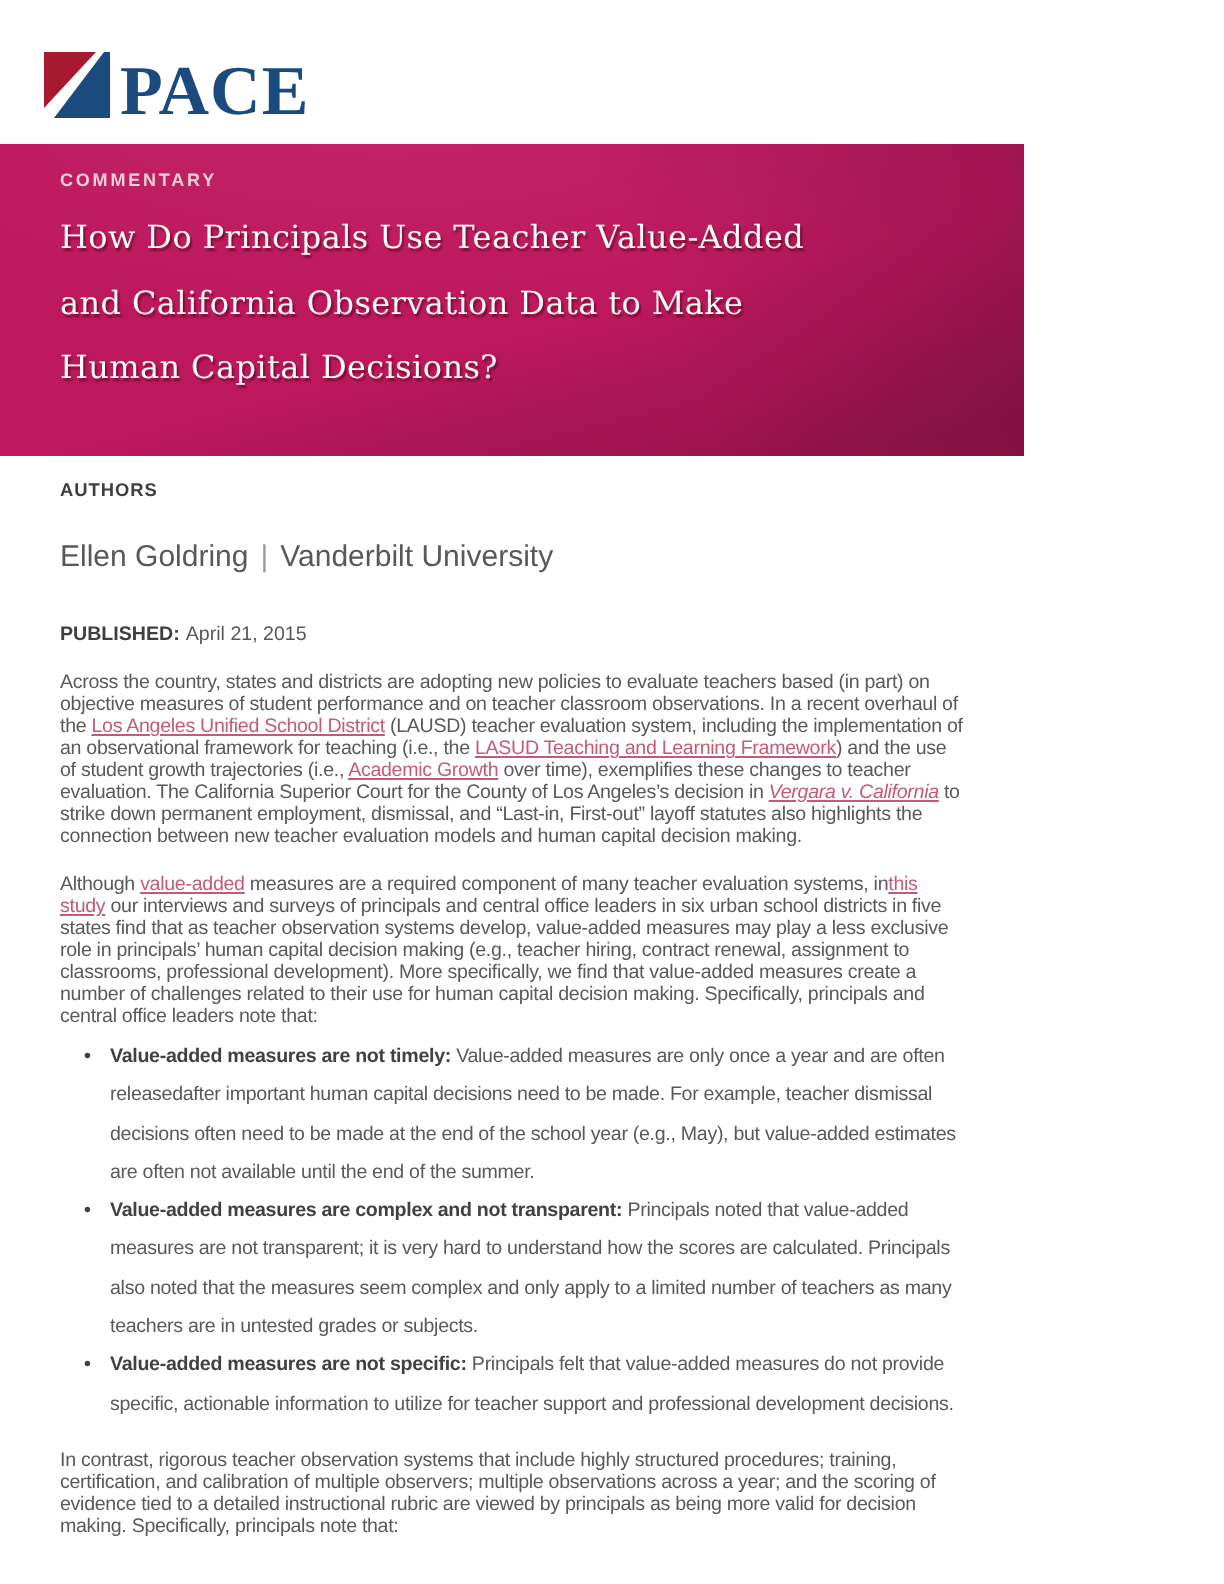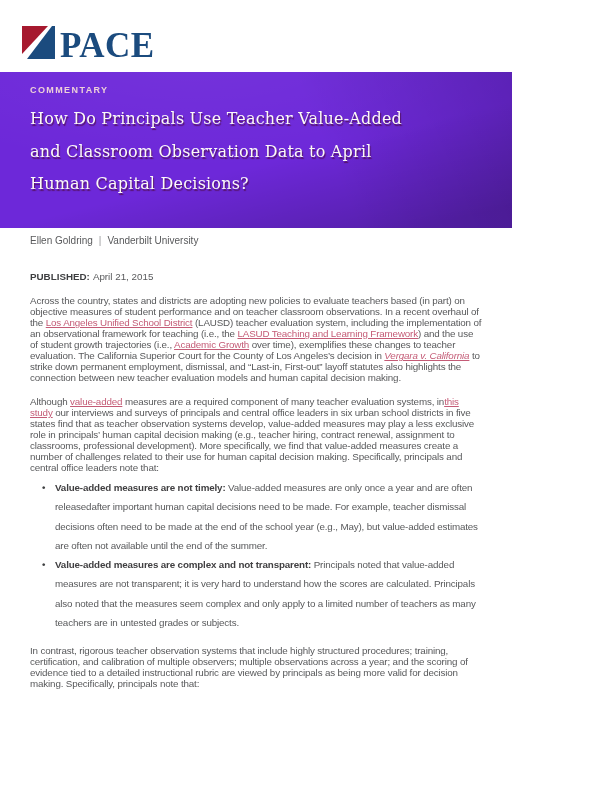--- a/index.html
+++ b/index.html
@@ -16,21 +16,21 @@
   .logo{position:absolute;left:22px;top:26px;display:flex;align-items:flex-end;}
   .logo-mark{width:33px;height:33px;display:block;}
   .logo-text{
     font-family:"Liberation Serif", serif;font-weight:bold;
     font-size:35px;line-height:27px;color:#1B4B7E;margin-left:5px;letter-spacing:0.5px;
   }
 
   
   .banner{
     height:156px;box-sizing:border-box;padding:13px 30px 0 30px;
-    background:#6d28d9;position:relative;overflow:hidden;
+    background:#be185d;position:relative;overflow:hidden;
   }
   .banner::before{
     content:"";position:absolute;inset:0;pointer-events:none;
     background:
       linear-gradient(166deg, rgba(255,255,255,0.0) 55%, rgba(0,0,0,0.22) 92%),
       linear-gradient(247deg, rgba(0,0,0,0.16) 0%, rgba(0,0,0,0.0) 38%),
       radial-gradient(120% 130% at 38% -10%, rgba(255,255,255,0.05), rgba(255,255,255,0) 55%);
   }
   .kicker{
     position:relative;color:#EDD0D8;font-size:9px;font-weight:bold;
@@ -42,21 +42,21 @@
     font-size:16px;line-height:32.5px;letter-spacing:0.2px;
     text-shadow:1px 1.5px 1px rgba(70,0,18,0.55);
   }
   .title-line{white-space:nowrap;}
 
   
   .content{padding:0 30px;color:#58595B;}
   .authors-label{
     margin-top:12px;font-size:9.2px;font-weight:bold;color:#3E3F41;letter-spacing:0.5px;
   }
-  .author-line{margin-top:7px;font-size:10px;color:#58595B;}
+  .author-line{margin-top:20px;font-size:15px;color:#58595B;}
   .sep{color:#9B9B9D;margin:0 6px;}
   .published-line{margin-top:25px;font-size:9.8px;color:#58595B;}
   .published-label{font-weight:bold;color:#3E3F41;margin-right:3px;}
 
   .para{
     margin:13px 0 0 0;font-size:9.8px;line-height:11px;
     letter-spacing:-0.15px;color:#58595B;text-align:left;
   }
   .bullets{margin:5px 0 0 0;padding:0 0 0 12px;list-style:none;}
   .bullets li{
@@ -87,40 +87,42 @@
         <polygon points="30,0 33,0 33,33 5,33" fill="#1B4B7E"></polygon>
       </svg>
       <span class="logo-text">PACE</span>
     </div>
   </header>
 
   <section class="banner">
     <div class="kicker">COMMENTARY</div>
     <h1 class="title">
       <div class="title-line">How Do Principals Use Teacher Value-Added</div>
-      <div class="title-line">and Classroom Observation Data to April</div>
+      <div class="title-line">and California Observation Data to Make</div>
       <div class="title-line">Human Capital Decisions?</div>
     </h1>
   </section>
 
   <main class="content">
 
+    <div class="authors-label">AUTHORS</div>
     <div class="author-line">
       <span>Ellen Goldring</span><span class="sep">|</span><span>Vanderbilt University</span>
     </div>
 
     <div class="published-line">
       <span class="published-label">PUBLISHED:</span><span>April 21, 2015</span>
     </div>
 
     <p class="para"><span>Across the country, states and districts are adopting new policies to evaluate teachers based (in part) on objective measures of student performance and on teacher classroom observations. In a recent overhaul of the </span><a class="link">Los Angeles Unified School District</a><span> (LAUSD) teacher evaluation system, including the implementation of an observational framework for teaching (i.e., the </span><a class="link">LASUD Teaching and Learning Framework</a><span>) and the use of student growth trajectories (i.e., </span><a class="link">Academic Growth</a><span> over time), exemplifies these changes to teacher evaluation. The California Superior Court for the County of Los Angeles’s decision in </span><a class="link-i">Vergara v. California</a><span> to strike down permanent employment, dismissal, and “Last-in, First-out” layoff statutes also highlights the connection between new teacher evaluation models and human capital decision making.</span></p>
 
     <p class="para"><span>Although </span><a class="link">value-added</a><span> measures are a required component of many teacher evaluation systems, in</span><a class="link">this study</a><span> our interviews and surveys of principals and central office leaders in six urban school districts in five states find that as teacher observation systems develop, value-added measures may play a less exclusive role in principals’ human capital decision making (e.g., teacher hiring, contract renewal, assignment to classrooms, professional development). More specifically, we find that value-added measures create a number of challenges related to their use for human capital decision making. Specifically, principals and central office leaders note that:</span></p>
 
     <ul class="bullets">
       <li><span class="b">Value-added measures are </span><span class="bu">not timely</span><span class="b">:</span><span> Value-added measures are only once a year and are often releasedafter important human capital decisions need to be made. For example, teacher dismissal decisions often need to be made at the end of the school year (e.g., May), but value-added estimates are often not available until the end of the summer.</span></li>
       <li><span class="b">Value-added measures are </span><span class="bu">complex and not transparent</span><span class="b">:</span><span> Principals noted that value-added measures are not transparent; it is very hard to understand how the scores are calculated. Principals also noted that the measures seem complex and only apply to a limited number of teachers as many teachers are in untested grades or subjects.</span></li>
+      <li><span class="b">Value-added measures are </span><span class="bu">not specific</span><span class="b">:</span><span> Principals felt that value-added measures do not provide specific, actionable information to utilize for teacher support and professional development decisions.</span></li>
     </ul>
 
     <p class="para"><span>In contrast, rigorous teacher observation systems that include highly structured procedures; training, certification, and calibration of multiple observers; multiple observations across a year; and the scoring of evidence tied to a detailed instructional rubric are viewed by principals as being more valid for decision making. Specifically, principals note that:</span></p>
 
   </main>
 </div>
 
 </body></html>

